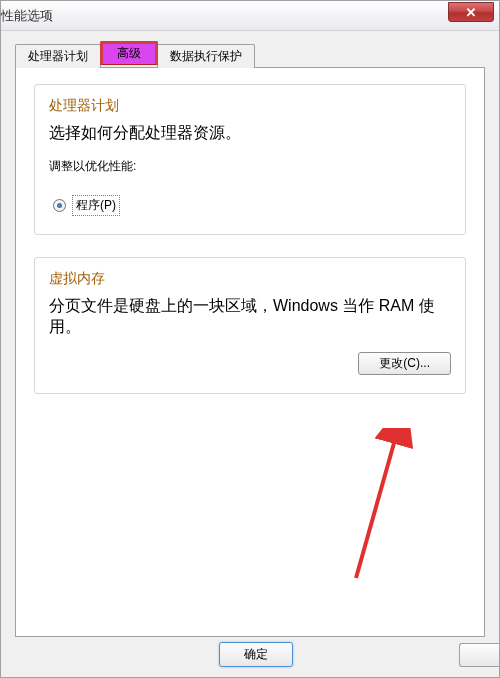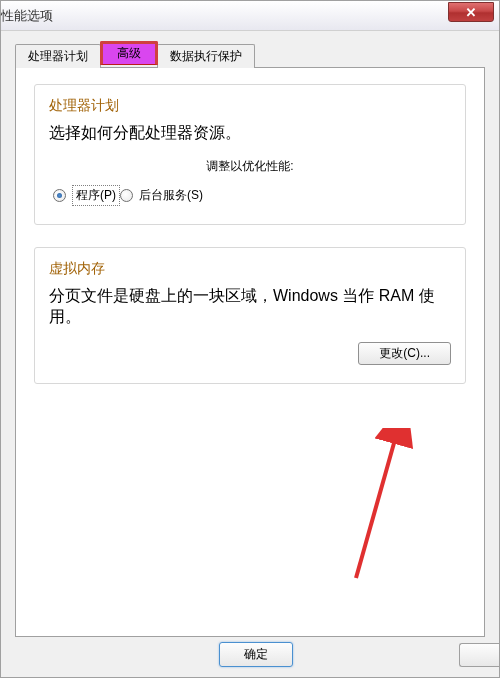--- a/index.html
+++ b/index.html
@@ -98,23 +98,22 @@
       margin-bottom: 8px;
       font-weight: normal;
       color: #a16207;
     }
     .group-desc {
       font-size: 16px;
       margin-bottom: 14px;
       color: #000;
     }
     .sub-label {
-      margin-bottom: 10px;
-      font-size: 12px;
-      text-align: center;
+      margin-bottom: 20px;
+      font-size: 12px;
     }
     .radio-row {
       display: flex;
       padding-left: 4px;
       align-items: center;
       margin-top: 8px;
     }
     .radio-opt {
       display: flex;
       align-items: center;
@@ -228,24 +227,20 @@
 
       <div class="group">
         <div class="group-legend">处理器计划</div>
         <div class="group-desc">选择如何分配处理器资源。</div>
         <div class="sub-label">调整以优化性能:</div>
         <div class="radio-row">
           <label class="radio-opt">
             <span class="radio-circle checked"></span>
             <span class="radio-label boxed-link">程序(P)</span>
           </label>
-          <label class="radio-opt">
-            <span class="radio-circle"></span>
-            <span class="radio-label">后台服务(S)</span>
-          </label>
         </div>
       </div>
 
       <div class="group">
         <div class="group-legend">虚拟内存</div>
         <div class="group-desc">分页文件是硬盘上的一块区域，Windows 当作 RAM 使用。</div>
         <div class="change-btn-wrap">
           <button class="win-btn">更改(C)...</button>
         </div>
       </div>

